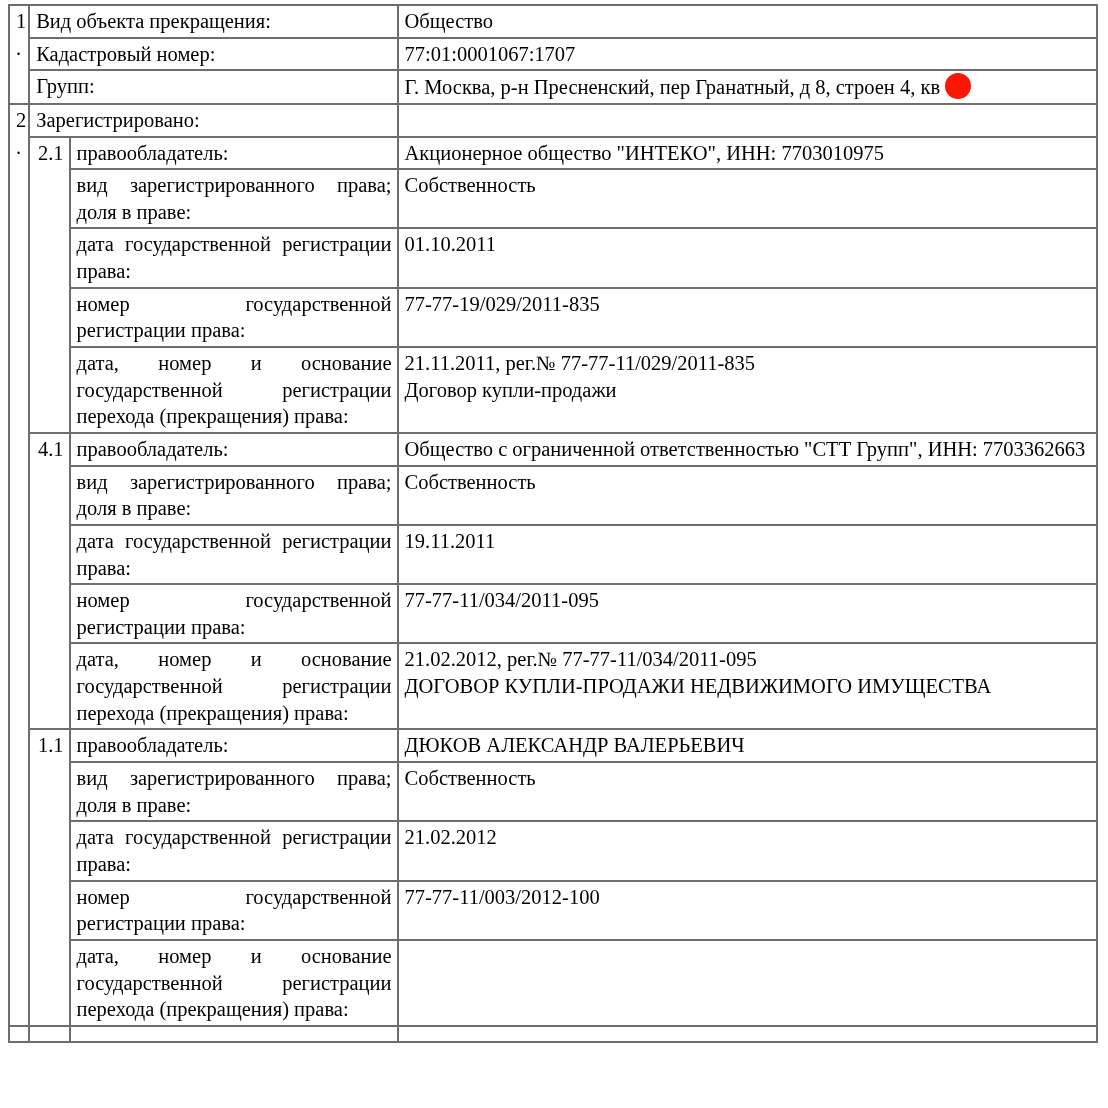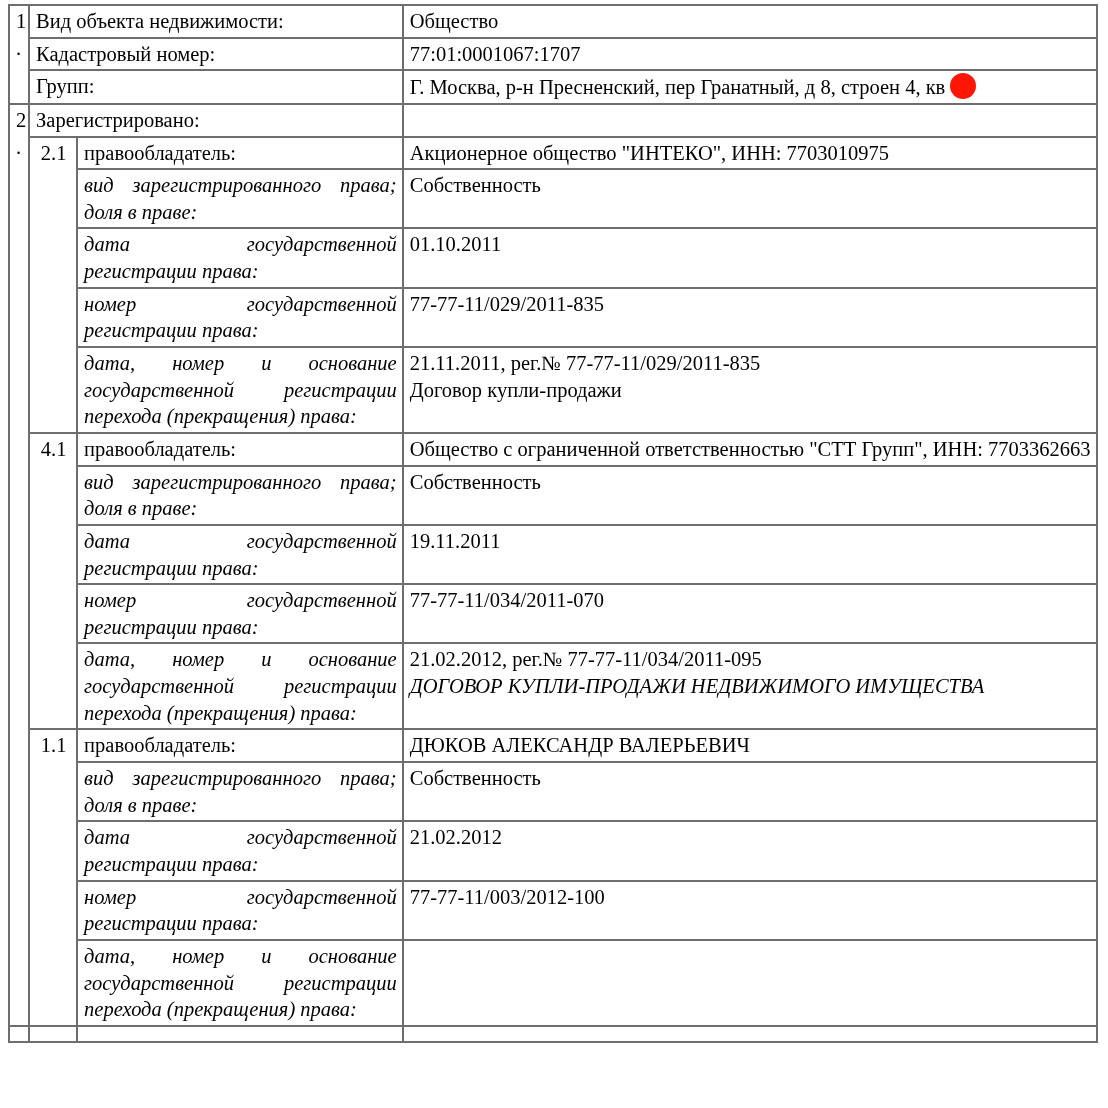--- a/index.html
+++ b/index.html
@@ -37,38 +37,37 @@
     padding: 2px 5px 2px 6px;
     font-size: 20.5px;
     line-height: 1.30;
     background: #ffffff;
     word-wrap: break-word;
     overflow-wrap: break-word;
   }
 
   
   .c-num    { width: 20px;  text-align: left; padding-left: 4px; padding-right: 2px; }
-  .c-sub    { width: 48px;  text-align: center; padding-left: 5px; padding-right: 2px; margin-left: 19px; }
+  .c-sub    { width: 40px;  text-align: right; padding-left: 5px; padding-right: 2px; margin-left: 19px; }
   .c-label  { width: 325px; }
   .c-value  { width: 693px; }
 
   
   .just {
     text-align: justify;
     text-align-last: left;
     hyphens: none;
-    font-style: italic;
   }
 
   .val-just {
     text-align: justify;
     text-align-last: left;
   }
 
-  .nowrapline { white-space: nowrap; font-style: italic; }
+  .nowrapline { white-space: nowrap; }
 
   
   td.span-idx {
     vertical-align: top;
   }
 
   .redaction-dot {
     display: inline-block;
     width: 26px;
     height: 26px;
@@ -92,21 +91,21 @@
     <colgroup>
       <col class="c-num">
       <col class="c-sub">
       <col class="c-label">
       <col class="c-value">
     </colgroup>
     <tbody>
 
       <tr>
         <td class="c-num span-idx" rowspan="3">1.</td>
-        <td class="c-label" colspan="2">Вид объекта недвижимости:</td>
+        <td class="c-label" colspan="2">Вид объекта прекращения:</td>
         <td class="c-value">Общество</td>
       </tr>
 
       <tr>
         <td class="c-label" colspan="2">Кадастровый номер:</td>
         <td class="c-value">77:01:0001067:1707</td>
       </tr>
 
       <tr>
         <td class="c-label" colspan="2">Групп:</td>
@@ -129,21 +128,21 @@
       <tr>
         <td class="c-label just">вид зарегистрированного права; доля в праве:</td>
         <td class="c-value">Собственность</td>
       </tr>
       <tr>
         <td class="c-label just">дата государственной регистрации права:</td>
         <td class="c-value">01.10.2011</td>
       </tr>
       <tr>
         <td class="c-label just">номер государственной регистрации права:</td>
-        <td class="c-value">77-77-11/029/2011-835</td>
+        <td class="c-value">77-77-19/029/2011-835</td>
       </tr>
       <tr>
         <td class="c-label just">дата, номер и основание государственной регистрации перехода (прекращения) права:</td>
         <td class="c-value">
           <div>21.11.2011, рег.№ 77-77-11/029/2011-835</div>
           <div>Договор купли-продажи</div>
         </td>
       </tr>
 
       <tr>
@@ -154,21 +153,21 @@
       <tr>
         <td class="c-label just">вид зарегистрированного права; доля в праве:</td>
         <td class="c-value">Собственность</td>
       </tr>
       <tr>
         <td class="c-label just">дата государственной регистрации права:</td>
         <td class="c-value">19.11.2011</td>
       </tr>
       <tr>
         <td class="c-label just">номер государственной регистрации права:</td>
-        <td class="c-value">77-77-11/034/2011-070</td>
+        <td class="c-value">77-77-11/034/2011-095</td>
       </tr>
       <tr>
         <td class="c-label just">дата, номер и основание государственной регистрации перехода (прекращения) права:</td>
         <td class="c-value">
           <div>21.02.2012, рег.№ 77-77-11/034/2011-095</div>
           <div class="nowrapline">ДОГОВОР КУПЛИ-ПРОДАЖИ НЕДВИЖИМОГО ИМУЩЕСТВА</div>
         </td>
       </tr>
 
       <tr>

